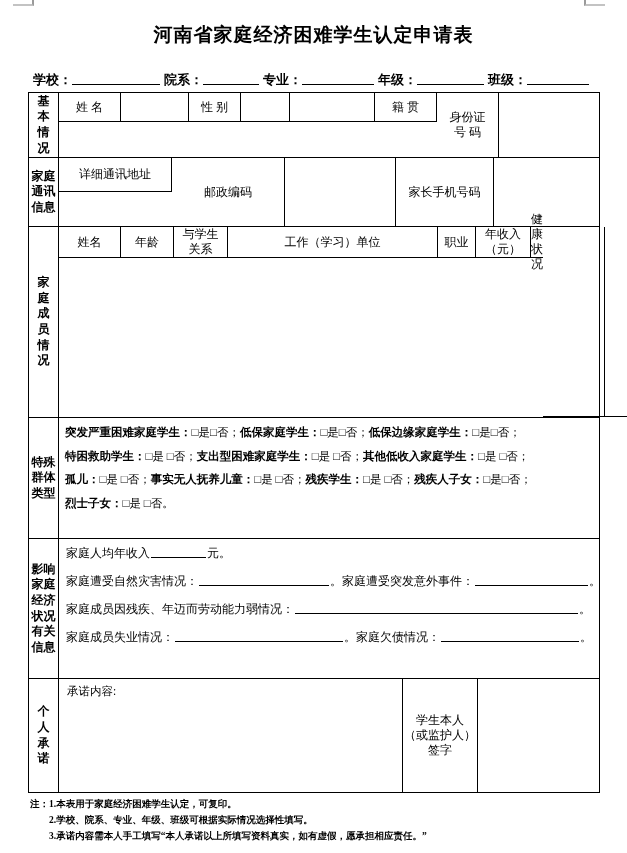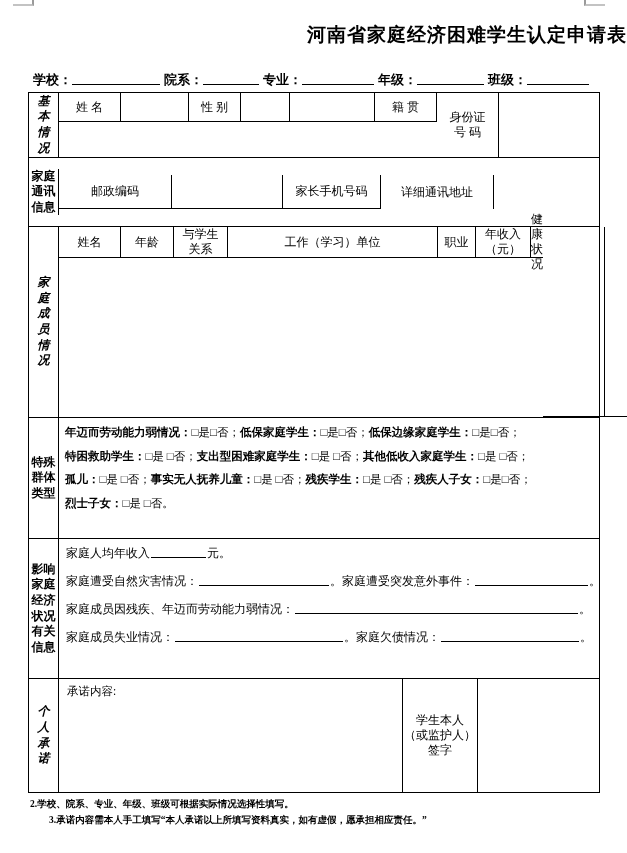--- a/index.html
+++ b/index.html
@@ -7,47 +7,47 @@
   body {
     width:627px; height:853px; position:relative;
     font-family:"Liberation Serif","DejaVu Serif",serif;
     color:#000; overflow:hidden;
   }
   
   .crop { position:absolute; top:0; height:6px; width:21px; border-bottom:2px solid #c3c3c3; }
   .crop.l { left:13px; border-right:2px solid #9a9a9a; }
   .crop.r { left:584px; border-left:2px solid #9a9a9a; }
   
-  .title { position:absolute; top:22px; left:0; width:100%; text-align:right;
+  .title { position:absolute; top:22px; left:0; width:100%; text-align:center;
            font-size:19px; font-weight:bold; letter-spacing:1px; }
   
   .hfields { position:absolute; top:71px; left:33px; width:560px; white-space:nowrap; font-size:13px; font-weight:bold; }
   .hf { margin-right:4px; }
   .blank { display:inline-block; border-bottom:1px solid #000; height:13px; vertical-align:-1px; }
   
   .table { position:absolute; left:28px; top:92px; width:572px; height:701px;
            border:1.5px solid #000; display:flex; flex-direction:column; font-size:12px; }
   .section { display:flex; flex-direction:row; border-bottom:1px solid #000; }
   .section:last-child { border-bottom:none; }
   .slabel { width:30px; border-right:1px solid #000; display:flex; align-items:center; justify-content:center; flex:none; }
   .slabel span { display:inline-block; font-weight:bold; word-break:break-all; line-height:1.3; text-align:center; }
-  .v1 span { width:13px;font-style:italic; }
+  .v1 span { width:13px; }
   .v2 span { width:26px; }
   .scontent { flex:1; display:flex; flex-direction:row; min-width:0; }
   .row { display:flex; flex-direction:row; border-bottom:1px solid #000; }
   .row:last-child { border-bottom:none; }
   .cell { border-right:1px solid #000; display:flex; align-items:center; justify-content:center;
           text-align:center; white-space:pre-line; line-height:1.25; flex:none; }
   .cell:last-child { border-right:none; }
   .cell.grow { flex:1; }
   
   #sec-basic { height:65px; }
   #sec-basic .row:first-child { height:29px; }
   #sec-basic .row:last-child { flex:1; }
-  #sec-contact { height:69px;align-items:center; }
+  #sec-contact { height:69px; }
   #sec-contact .row:first-child { height:34px; }
   #sec-contact .row:last-child { flex:1; }
   #sec-family { height:191px; }
   .frow-h { height:31px; }
   .frow { flex:1; }
   #sec-special { height:121px; }
   .special-box { padding:3px 2px 0 6px; }
   .sline { line-height:23.5px; white-space:nowrap; font-size:11.5px; }
   .sline .bold { font-weight:bold; }
   #sec-impact { height:140px; }
@@ -99,27 +99,27 @@
       </div>
     </div>
   </div>
 
   <div class="section" id="sec-contact">
     <div class="slabel v2">
         <span>家庭通讯信息</span>
       </div>
     <div class="scontent">
       <div class="row">
+        <div class="cell" style="width:113px">详细通讯地址</div>
+        <div class="cell grow"></div>
+      </div>
+      <div class="row">
         <div class="cell" style="width:113px">邮政编码</div>
         <div class="cell" style="width:111px"></div>
         <div class="cell" style="width:98px">家长手机号码</div>
-        <div class="cell grow"></div>
-      </div>
-      <div class="row">
-        <div class="cell" style="width:113px">详细通讯地址</div>
         <div class="cell grow"></div>
       </div>
     </div>
   </div>
 
   <div class="section" id="sec-family">
     <div class="slabel v1">
         <span>家庭成员情况</span>
       </div>
     <div class="scontent">
@@ -182,21 +182,21 @@
         </div>
       </div>
   </div>
 
   <div class="section" id="sec-special">
     <div class="slabel v2">
         <span>特殊群体类型</span>
       </div>
     <div class="scontent">
       <div class="special-box">
-          <div class="sline"><span class="bold">年迈而劳动能力弱情况：</span><span>□是□否；</span><span class="bold">低保家庭学生：</span><span>□是□否；</span><span class="bold">低保边缘家庭学生：</span><span>□是□否；</span></div>
+          <div class="sline"><span class="bold">突发严重困难家庭学生：</span><span>□是□否；</span><span class="bold">低保家庭学生：</span><span>□是□否；</span><span class="bold">低保边缘家庭学生：</span><span>□是□否；</span></div>
           <div class="sline"><span class="bold">特困救助学生：</span><span>□是 □否；</span><span class="bold">支出型困难家庭学生：</span><span>□是 □否；</span><span class="bold">其他低收入家庭学生：</span><span>□是 □否；</span></div>
           <div class="sline"><span class="bold">孤儿：</span><span>□是 □否；</span><span class="bold">事实无人抚养儿童：</span><span>□是 □否；</span><span class="bold">残疾学生：</span><span>□是 □否；</span><span class="bold">残疾人子女：</span><span>□是□否；</span></div>
           <div class="sline"><span class="bold">烈士子女：</span><span>□是 □否。</span></div>
         </div>
     </div>
   </div>
 
   <div class="section" id="sec-impact">
     <div class="slabel v2">
         <span>影响家庭经济状况有关信息</span>
@@ -222,15 +222,16 @@
 （或监护人）
 签字</div>
         <div class="cell grow"></div>
       </div>
     </div>
   </div>
 
 </div>
 
 <div class="notes">
+    <div>注：1.本表用于家庭经济困难学生认定，可复印。</div>
     <div>2.学校、院系、专业、年级、班级可根据实际情况选择性填写。</div>
     <div>3.承诺内容需本人手工填写“本人承诺以上所填写资料真实，如有虚假，愿承担相应责任。”</div>
   </div>
 
 </body></html>

